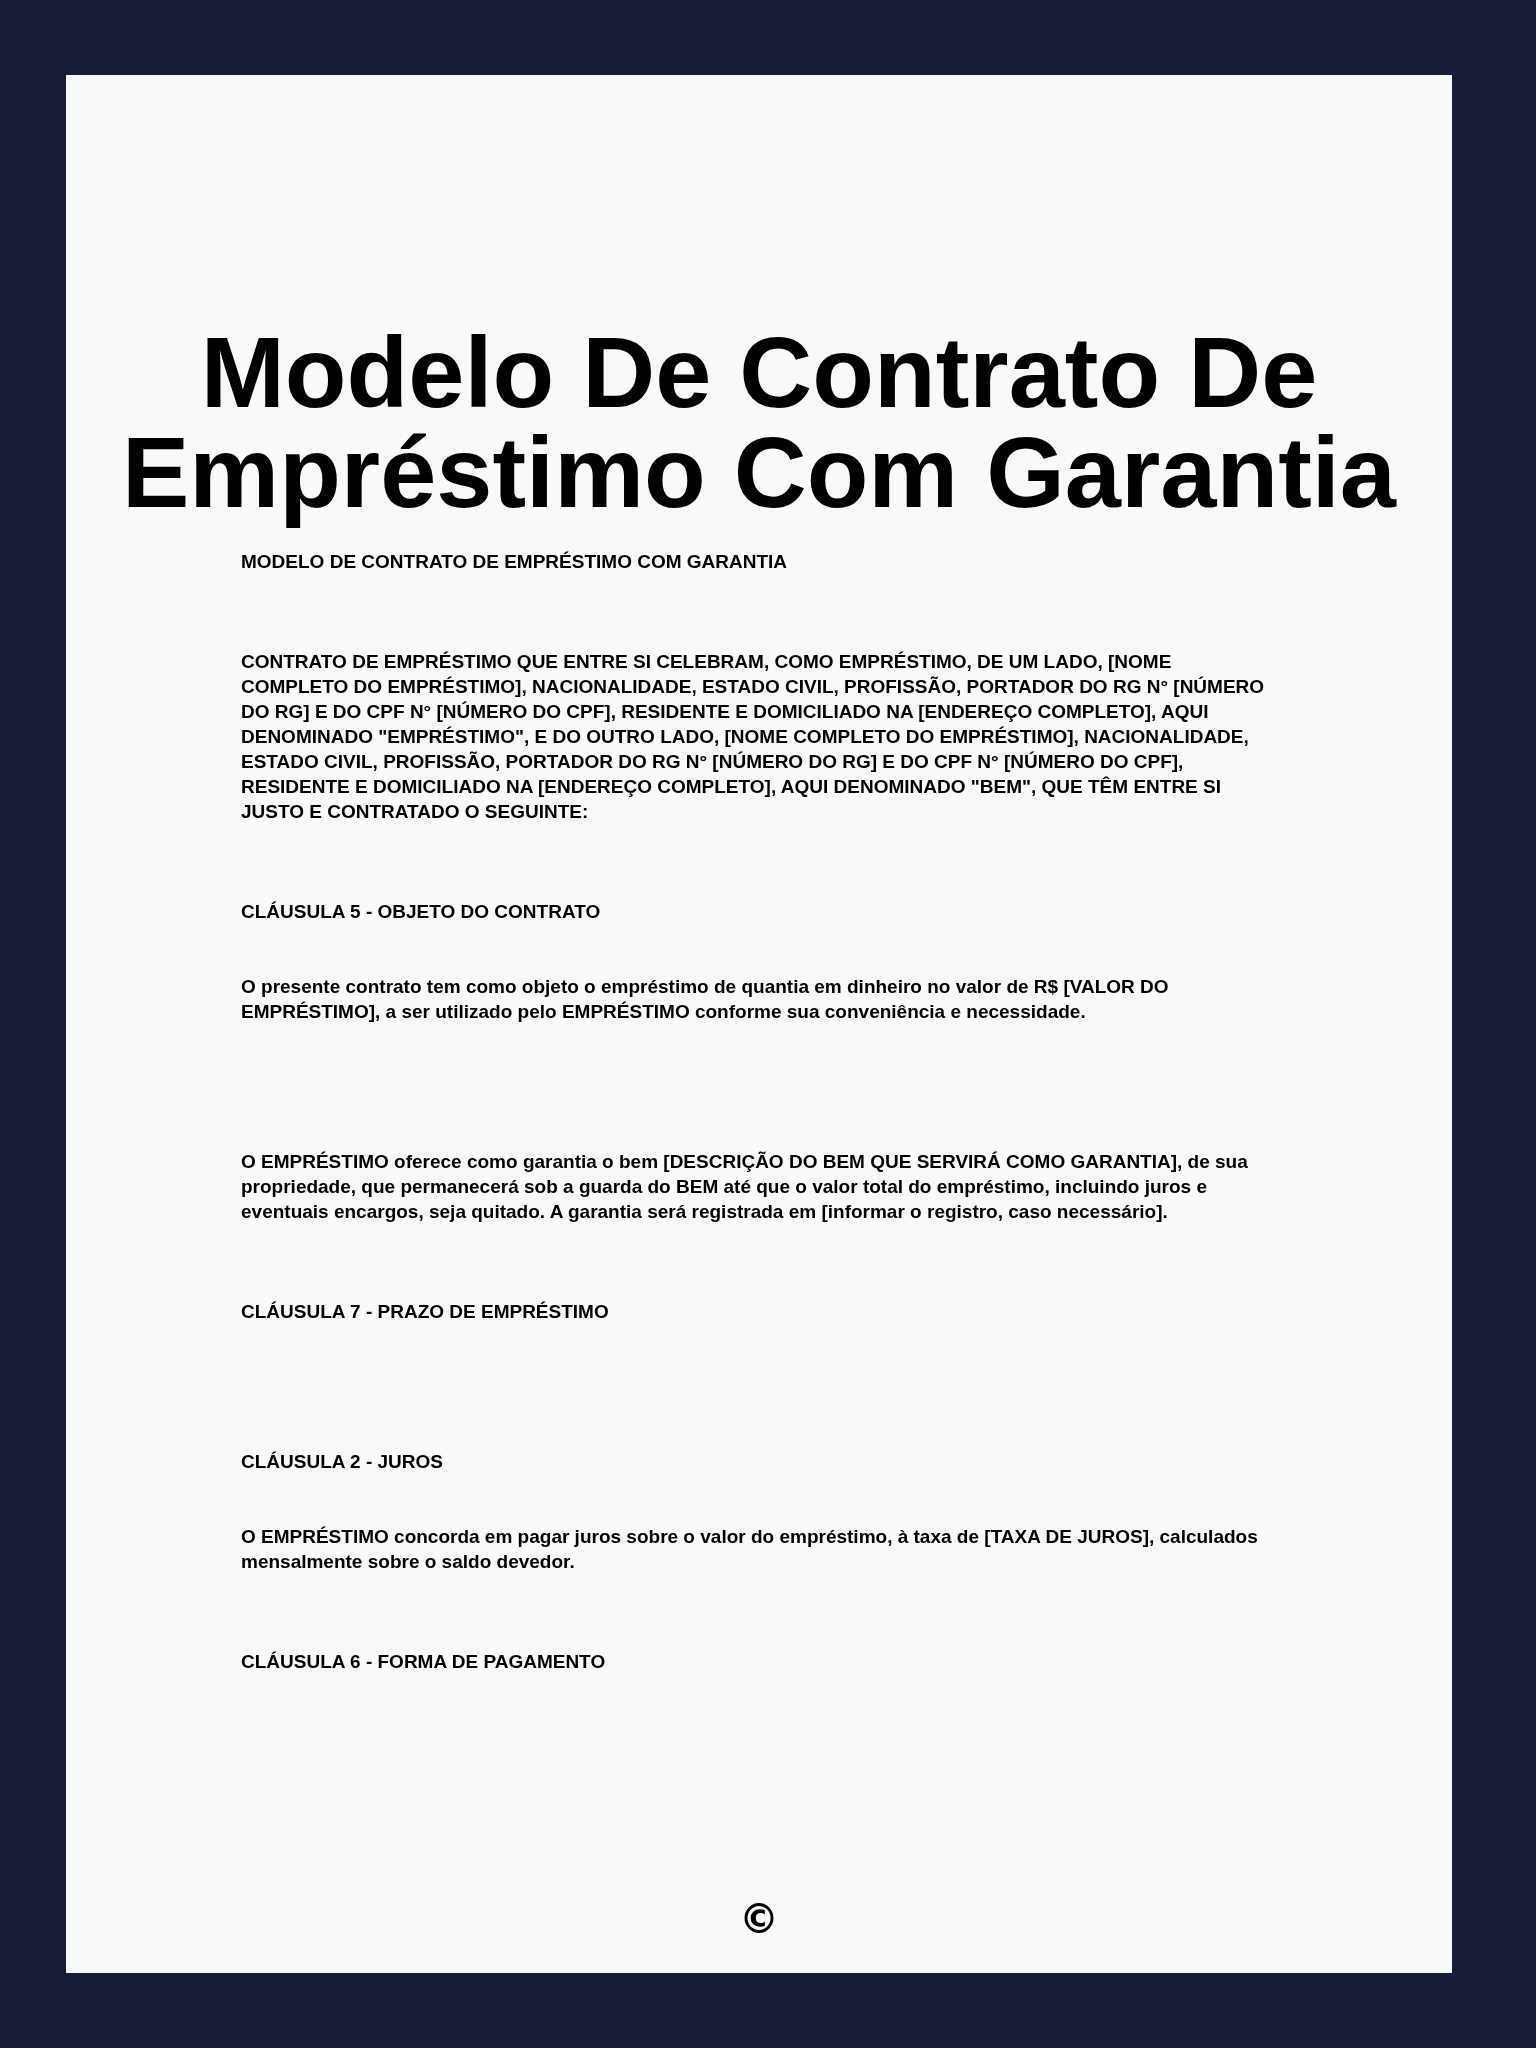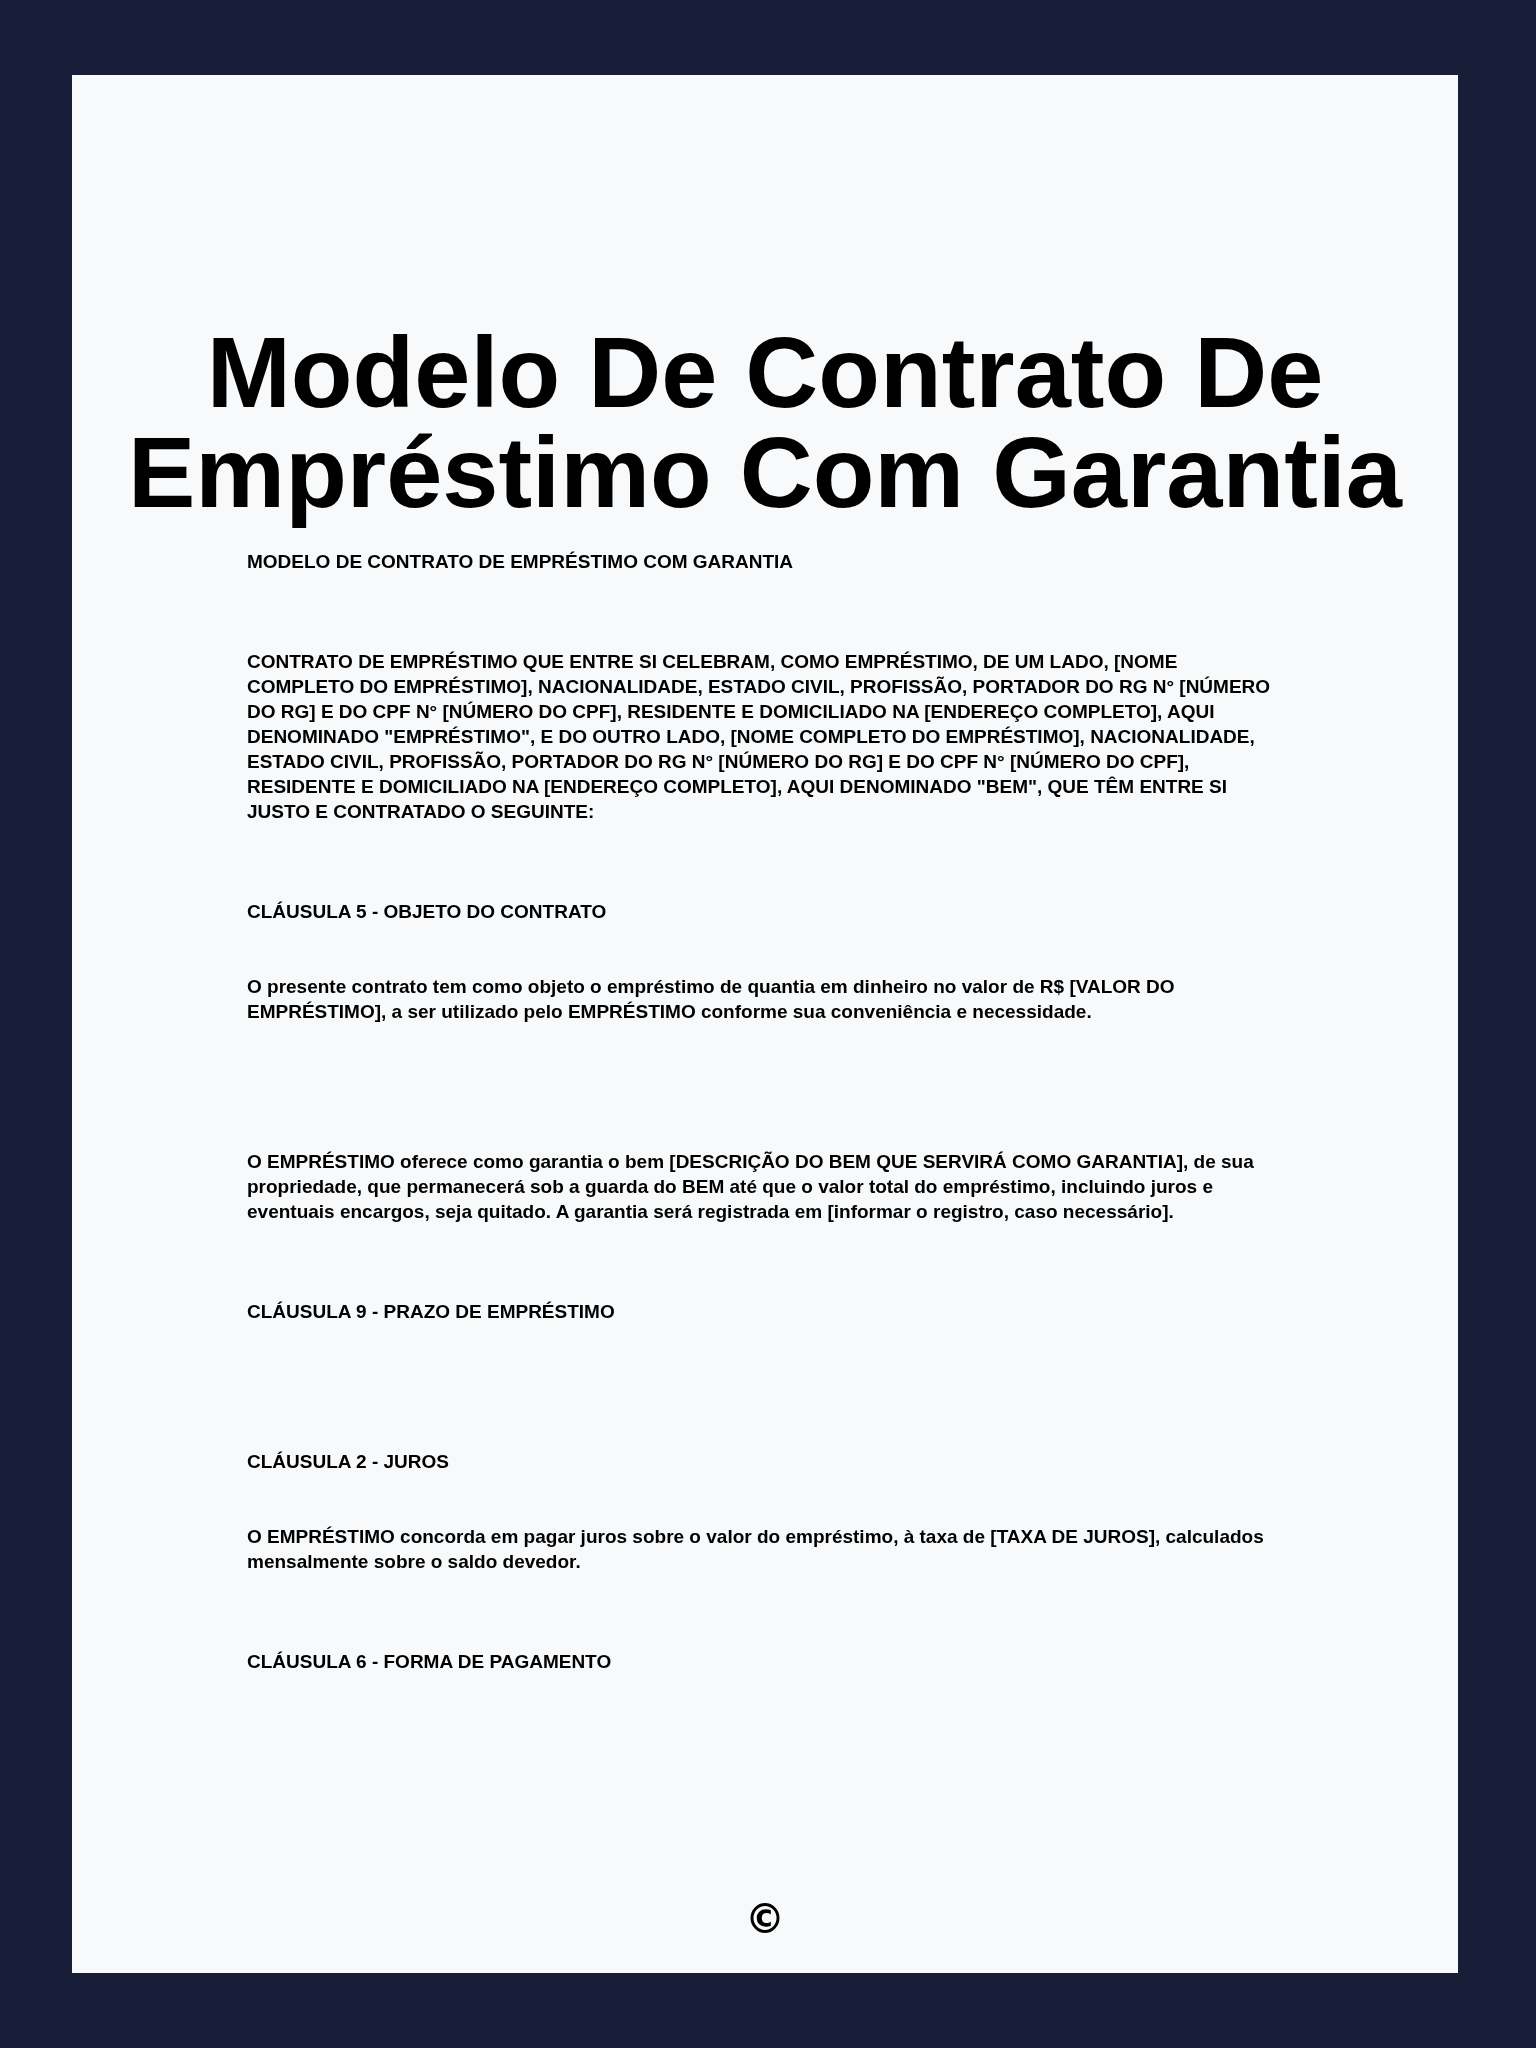--- a/index.html
+++ b/index.html
@@ -9,21 +9,21 @@
   body {
     width: 1536px;
     height: 2048px;
     background: #181d38;
     position: relative;
     overflow: hidden;
     font-family: "Liberation Sans", sans-serif;
   }
   .page {
     position: absolute;
-    left: 72px;
+    left: 66px;
     top: 75px;
     width: 1386px;
     height: 1898px;
     background: #f7f9fb;
   }
   .title {
     position: absolute;
     left: 0;
     top: 247px;
     width: 1386px;
@@ -80,21 +80,21 @@
 
     <p>CLÁUSULA 5 - OBJETO DO CONTRATO</p>
     <div class="gap-clause"></div>
     <p>O presente contrato tem como objeto o empréstimo de quantia em dinheiro no valor de R$ [VALOR DO EMPRÉSTIMO], a ser utilizado pelo EMPRÉSTIMO conforme sua conveniência e necessidade.</p>
     <div class="gap-section"></div>
 
     <div class="gap-clause"></div>
     <p>O EMPRÉSTIMO oferece como garantia o bem [DESCRIÇÃO DO BEM QUE SERVIRÁ COMO GARANTIA], de sua propriedade, que permanecerá sob a guarda do BEM até que o valor total do empréstimo, incluindo juros e eventuais encargos, seja quitado. A garantia será registrada em [informar o registro, caso necessário].</p>
     <div class="gap-section"></div>
 
-    <p>CLÁUSULA 9 - PRAZO DE EMPRÉSTIMO</p>
+    <p>CLÁUSULA 7 - PRAZO DE EMPRÉSTIMO</p>
     <div class="gap-clause"></div>
     <div class="gap-section"></div>
 
     <p>CLÁUSULA 2 - JUROS</p>
     <div class="gap-clause"></div>
     <p>O EMPRÉSTIMO concorda em pagar juros sobre o valor do empréstimo, à taxa de [TAXA DE JUROS], calculados mensalmente sobre o saldo devedor.</p>
     <div class="gap-section"></div>
 
     <p>CLÁUSULA 6 - FORMA DE PAGAMENTO</p>
   </div>

